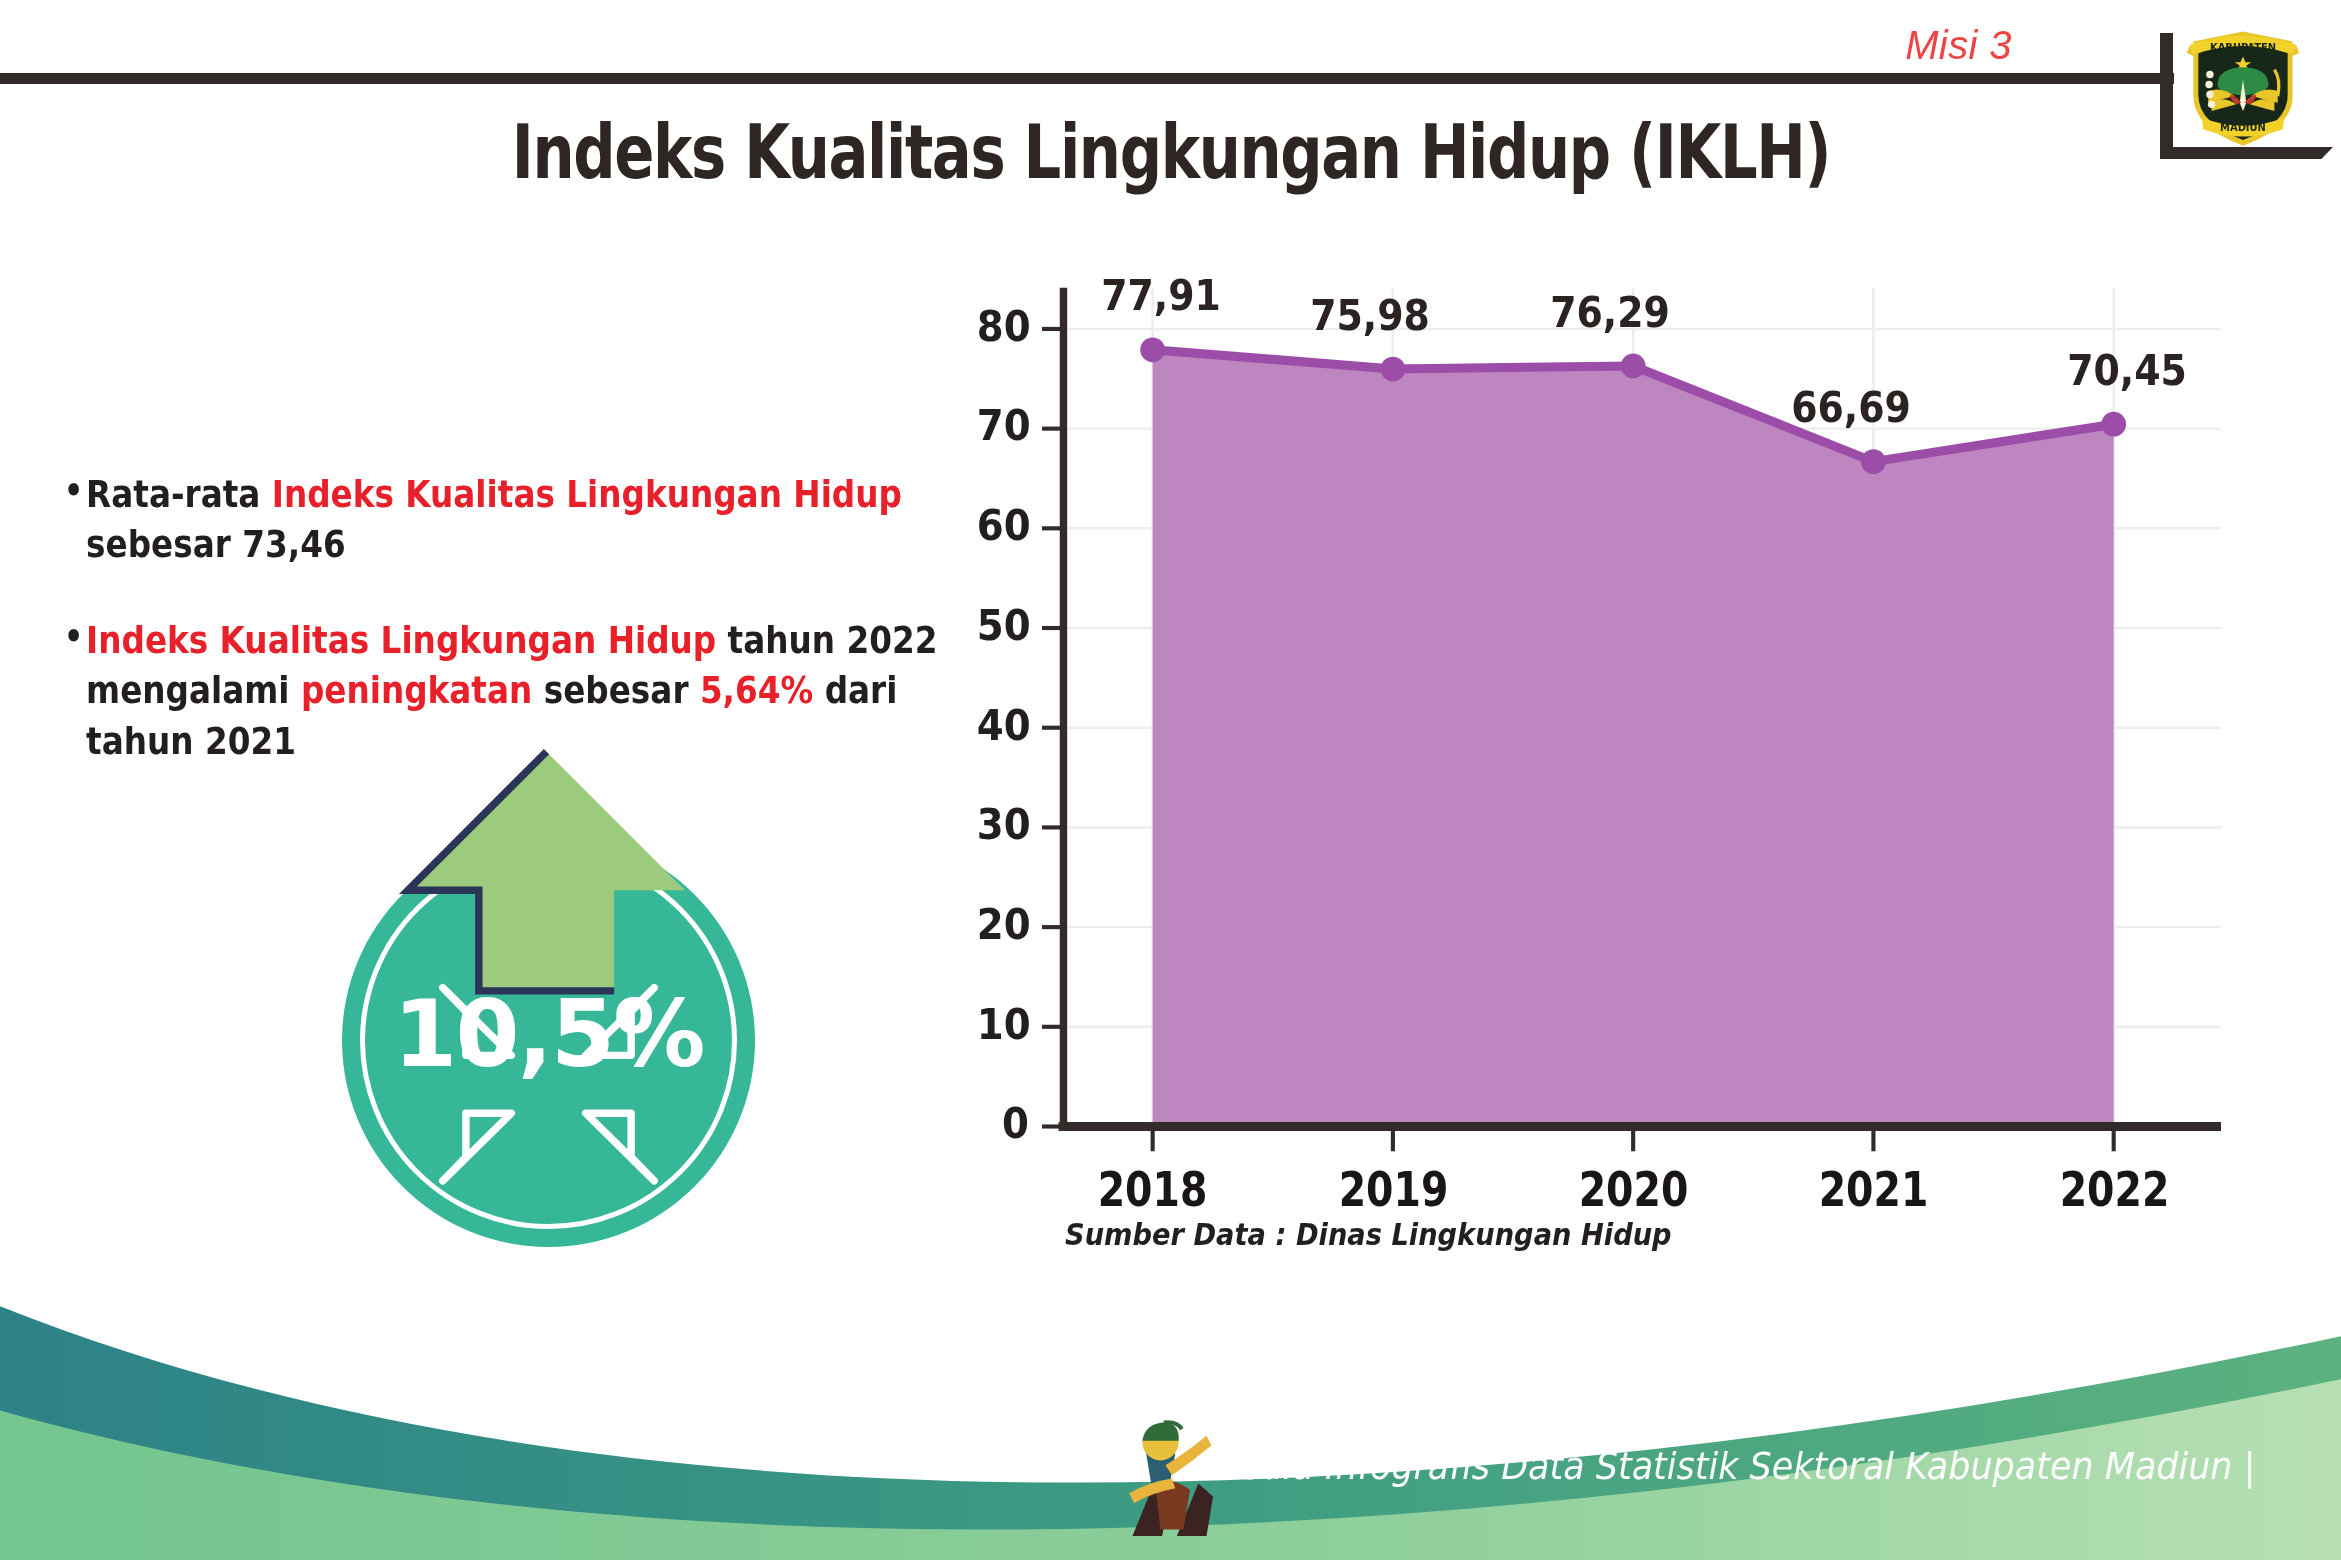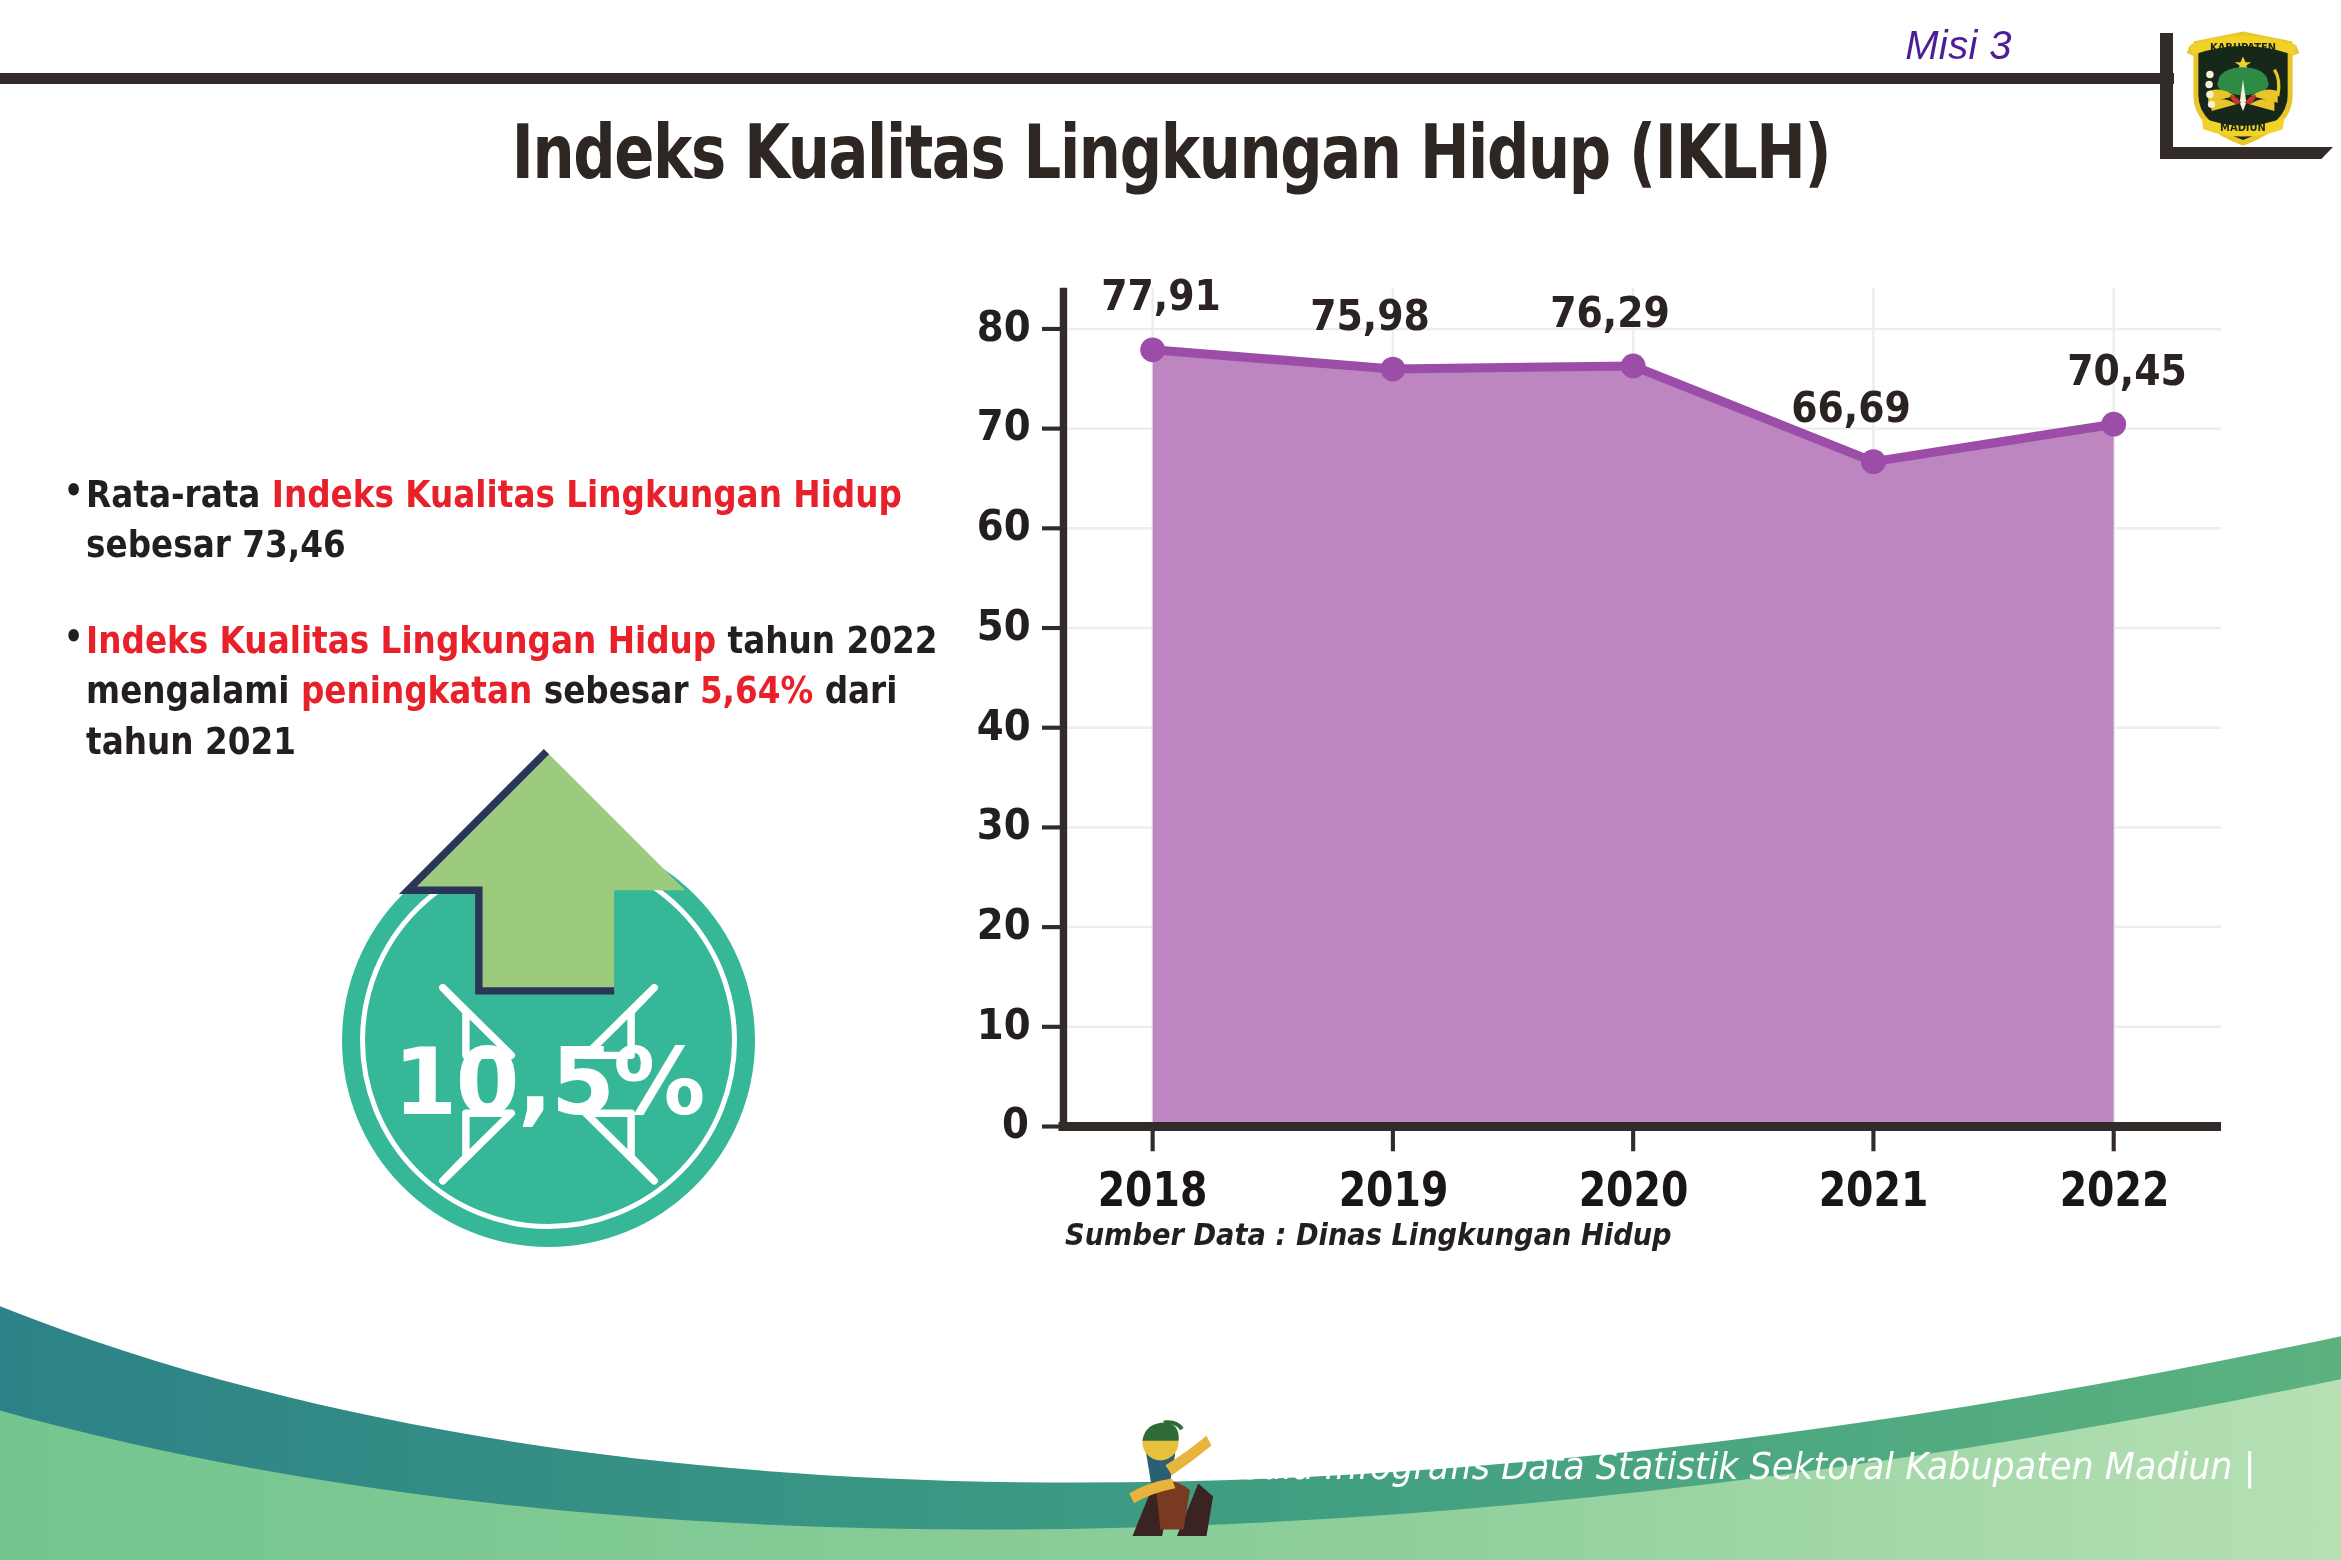--- a/index.html
+++ b/index.html
@@ -28,21 +28,21 @@
     height: 10.7px;
     background: #332B2A;
   }
   #misi-label {
     position: absolute;
     right: 330px;
     top: 23px;
     font-family: "Liberation Sans", sans-serif;
     font-style: italic;
     font-size: 40px;
-    color: #4c1d95;
+    color: #ef4444;
     letter-spacing: 0.4px;
     white-space: nowrap;
   }
   #header-bracket-v {
     position: absolute;
     left: 2160px;
     top: 33px;
     width: 13.2px;
     height: 126px;
     background: #332B2A;
@@ -140,21 +140,20 @@
     position: absolute;
     left: 18px;
     top: 238px;
     width: 413px;
     text-align: center;
     font-family: "DejaVu Sans", sans-serif;
     font-weight: bold;
     font-size: 92px;
     color: #ffffff;
     letter-spacing: -1.7px;
-    margin-top: 48px;
   }
   #badge-marks { position: absolute; left: 18px; top: 91px; width: 413px; height: 413px; }
   #badge-arrow { position: absolute; left: 74px; top: 0px; width: 297px; height: 273px; }
 
   
   #chart {
     position: absolute;
     left: 971px;
     top: 271px;
     width: 1288px;

